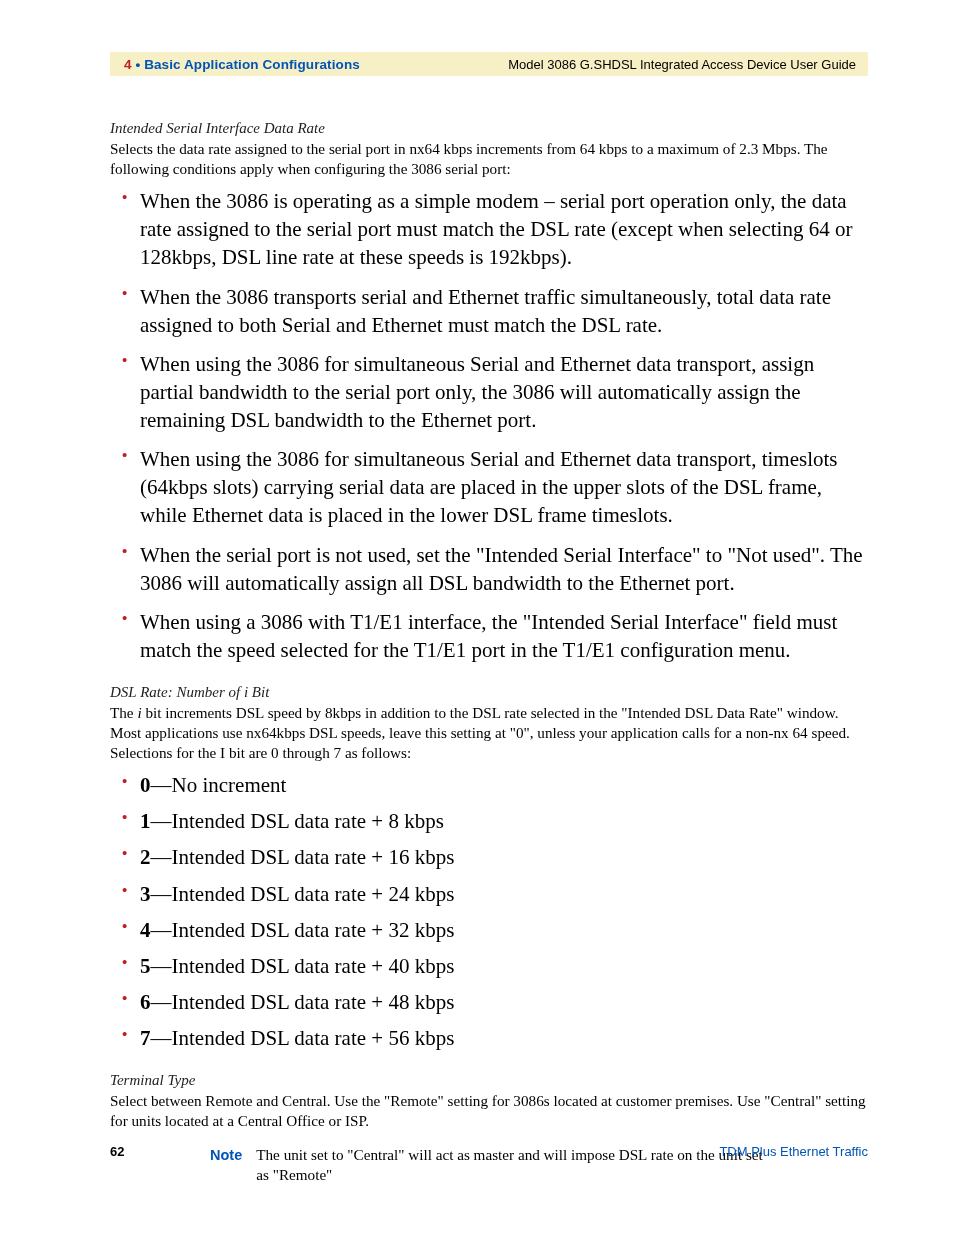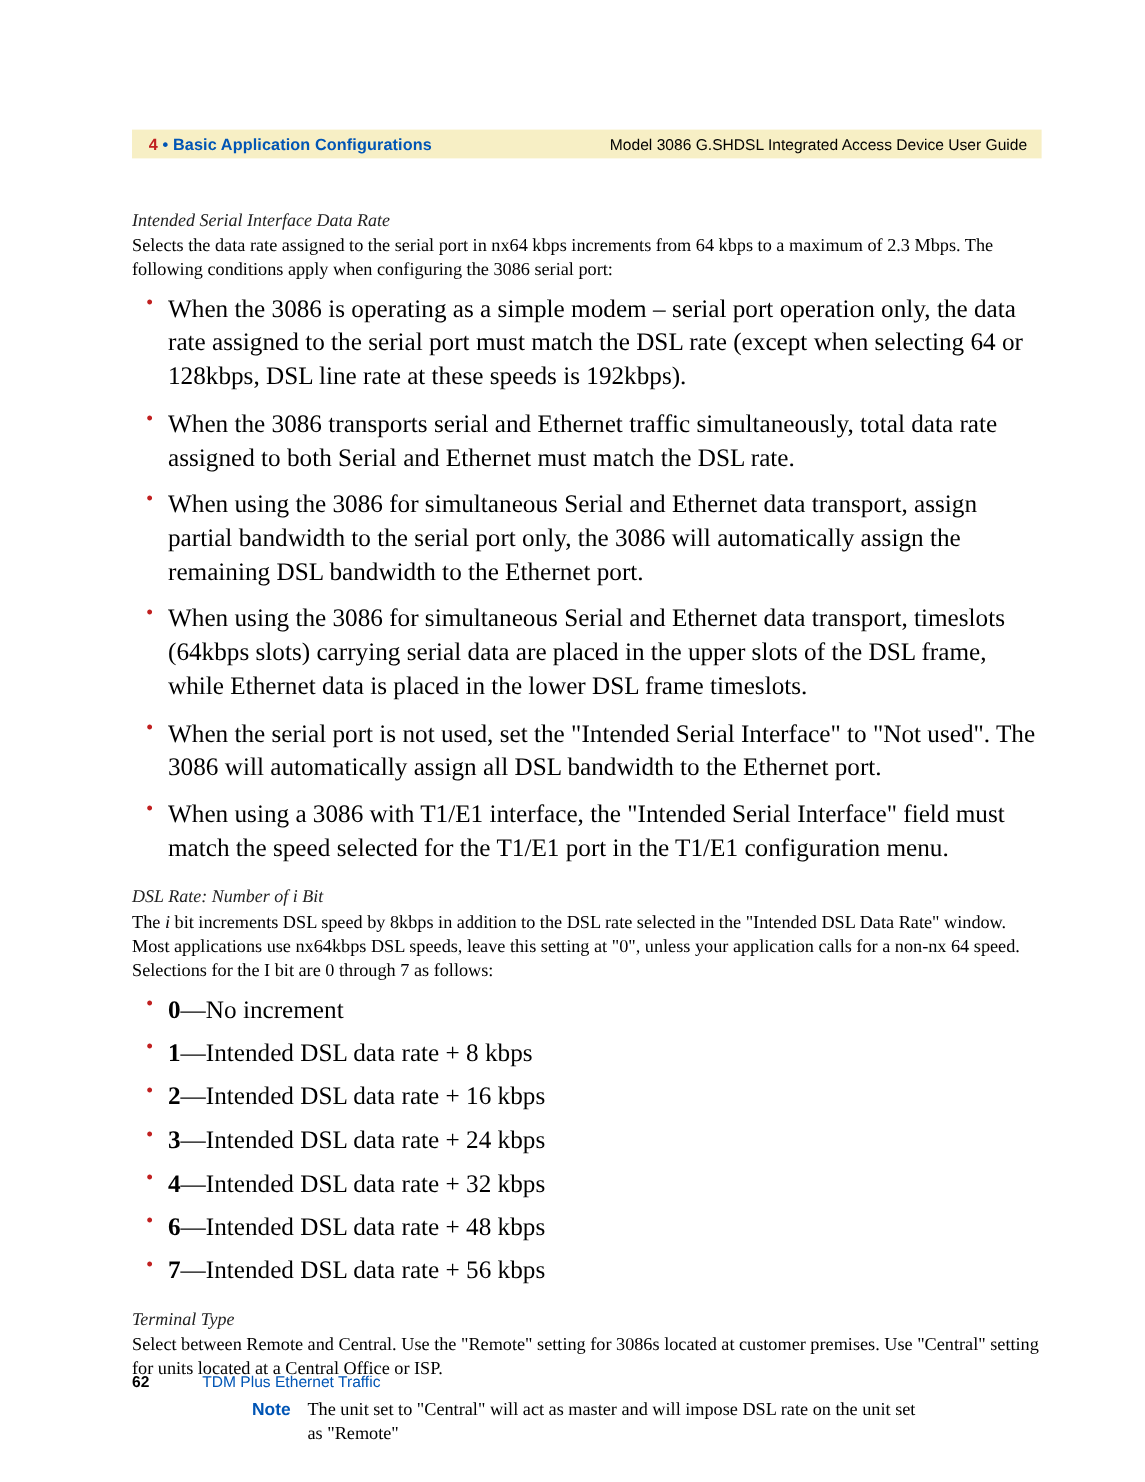--- a/index.html
+++ b/index.html
@@ -7,21 +7,21 @@
     padding: 0;
     background: #ffffff;
     font-family: "Adobe Garamond Pro", Garamond, "Times New Roman", serif;
     color: #000;
   }
   .page {
     width: 954px;
     height: 1235px;
     position: relative;
     box-sizing: border-box;
-    padding: 108px 86px 40px 110px;
+    padding: 52px 86px 40px 110px;
   }
   .header-bar {
     background: #f7efc5;
     height: 24px;
     display: flex;
     justify-content: space-between;
     align-items: center;
     padding: 0 12px 0 14px;
     margin-bottom: 44px;
     font-family: "Futura", "Trebuchet MS", Arial, sans-serif;
@@ -101,21 +101,21 @@
   }
   .note-text {
     flex: 1;
   }
   .footer {
     position: absolute;
     left: 110px;
     right: 86px;
     bottom: 76px;
     display: flex;
-    justify-content: flex-start;
+    justify-content: space-between;
     font-family: "Futura", "Trebuchet MS", Arial, sans-serif;
     font-size: 13px;
     gap: 44px;
   }
   .footer-left {
     font-weight: 700;
     color: #000;
   }
   .footer-right {
     color: #0055b5;
@@ -151,20 +151,21 @@
     <h3 class="section-title">DSL Rate: Number of i Bit</h3>
     <p class="body-text">
       <span>The </span><span class="italic-inline">i</span><span> bit increments DSL speed by 8kbps in addition to the DSL rate selected in the "Intended DSL Data Rate" window. Most applications use nx64kbps DSL speeds, leave this setting at "0", unless your application calls for a non-nx 64 speed.  Selections for the I bit are 0 through 7 as follows:</span>
     </p>
     <ul class="bullets tight">
       <li><span class="bold-inline">0</span><span>—No increment</span></li>
       <li><span class="bold-inline">1</span><span>—Intended DSL data rate + 8 kbps</span></li>
       <li><span class="bold-inline">2</span><span>—Intended DSL data rate + 16 kbps</span></li>
       <li><span class="bold-inline">3</span><span>—Intended DSL data rate + 24 kbps</span></li>
       <li><span class="bold-inline">4</span><span>—Intended DSL data rate + 32 kbps</span></li>
+      <li><span class="bold-inline">5</span><span>—Intended DSL data rate + 40 kbps</span></li>
       <li><span class="bold-inline">6</span><span>—Intended DSL data rate + 48 kbps</span></li>
       <li><span class="bold-inline">7</span><span>—Intended DSL data rate + 56 kbps</span></li>
     </ul>
   </div>
 
   <div class="section-block">
     <h3 class="section-title">Terminal Type</h3>
     <p class="body-text">Select between Remote and Central. Use the "Remote" setting for 3086s located at customer premises. Use "Central" setting for units located at a Central Office or ISP.</p>
     <div class="note-block">
       <div class="note-label">Note</div>

